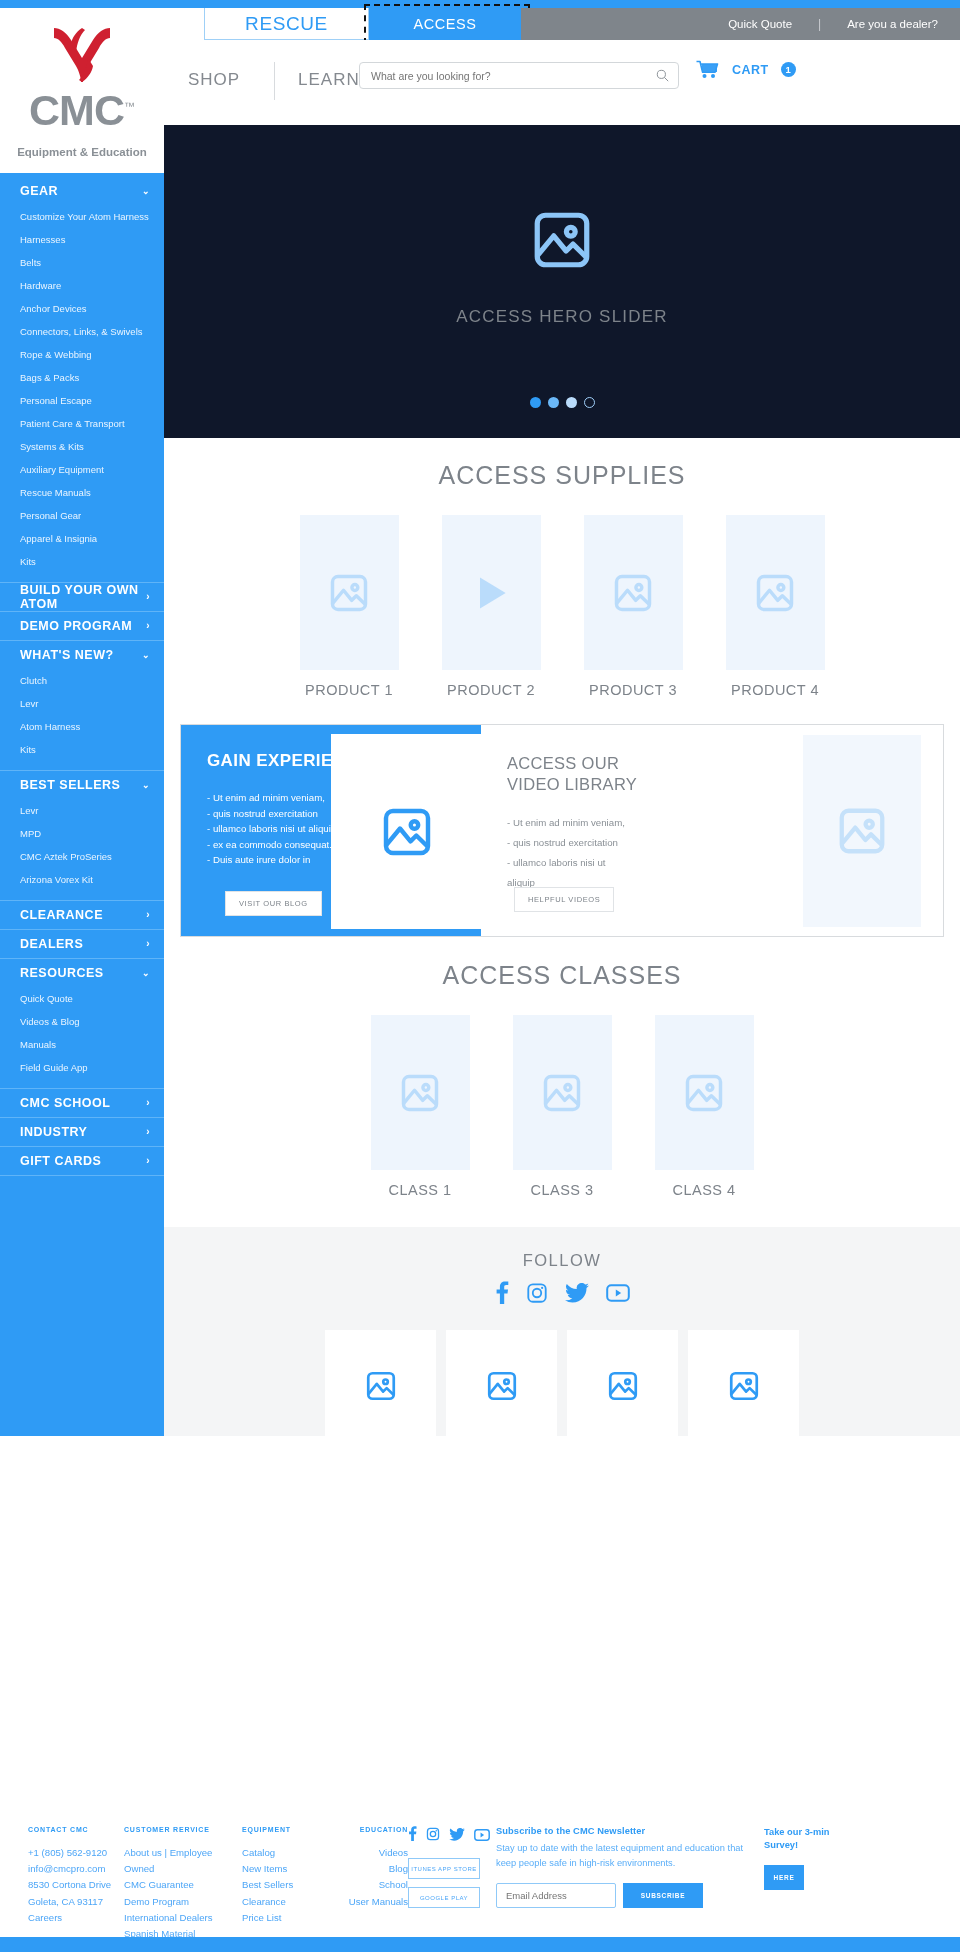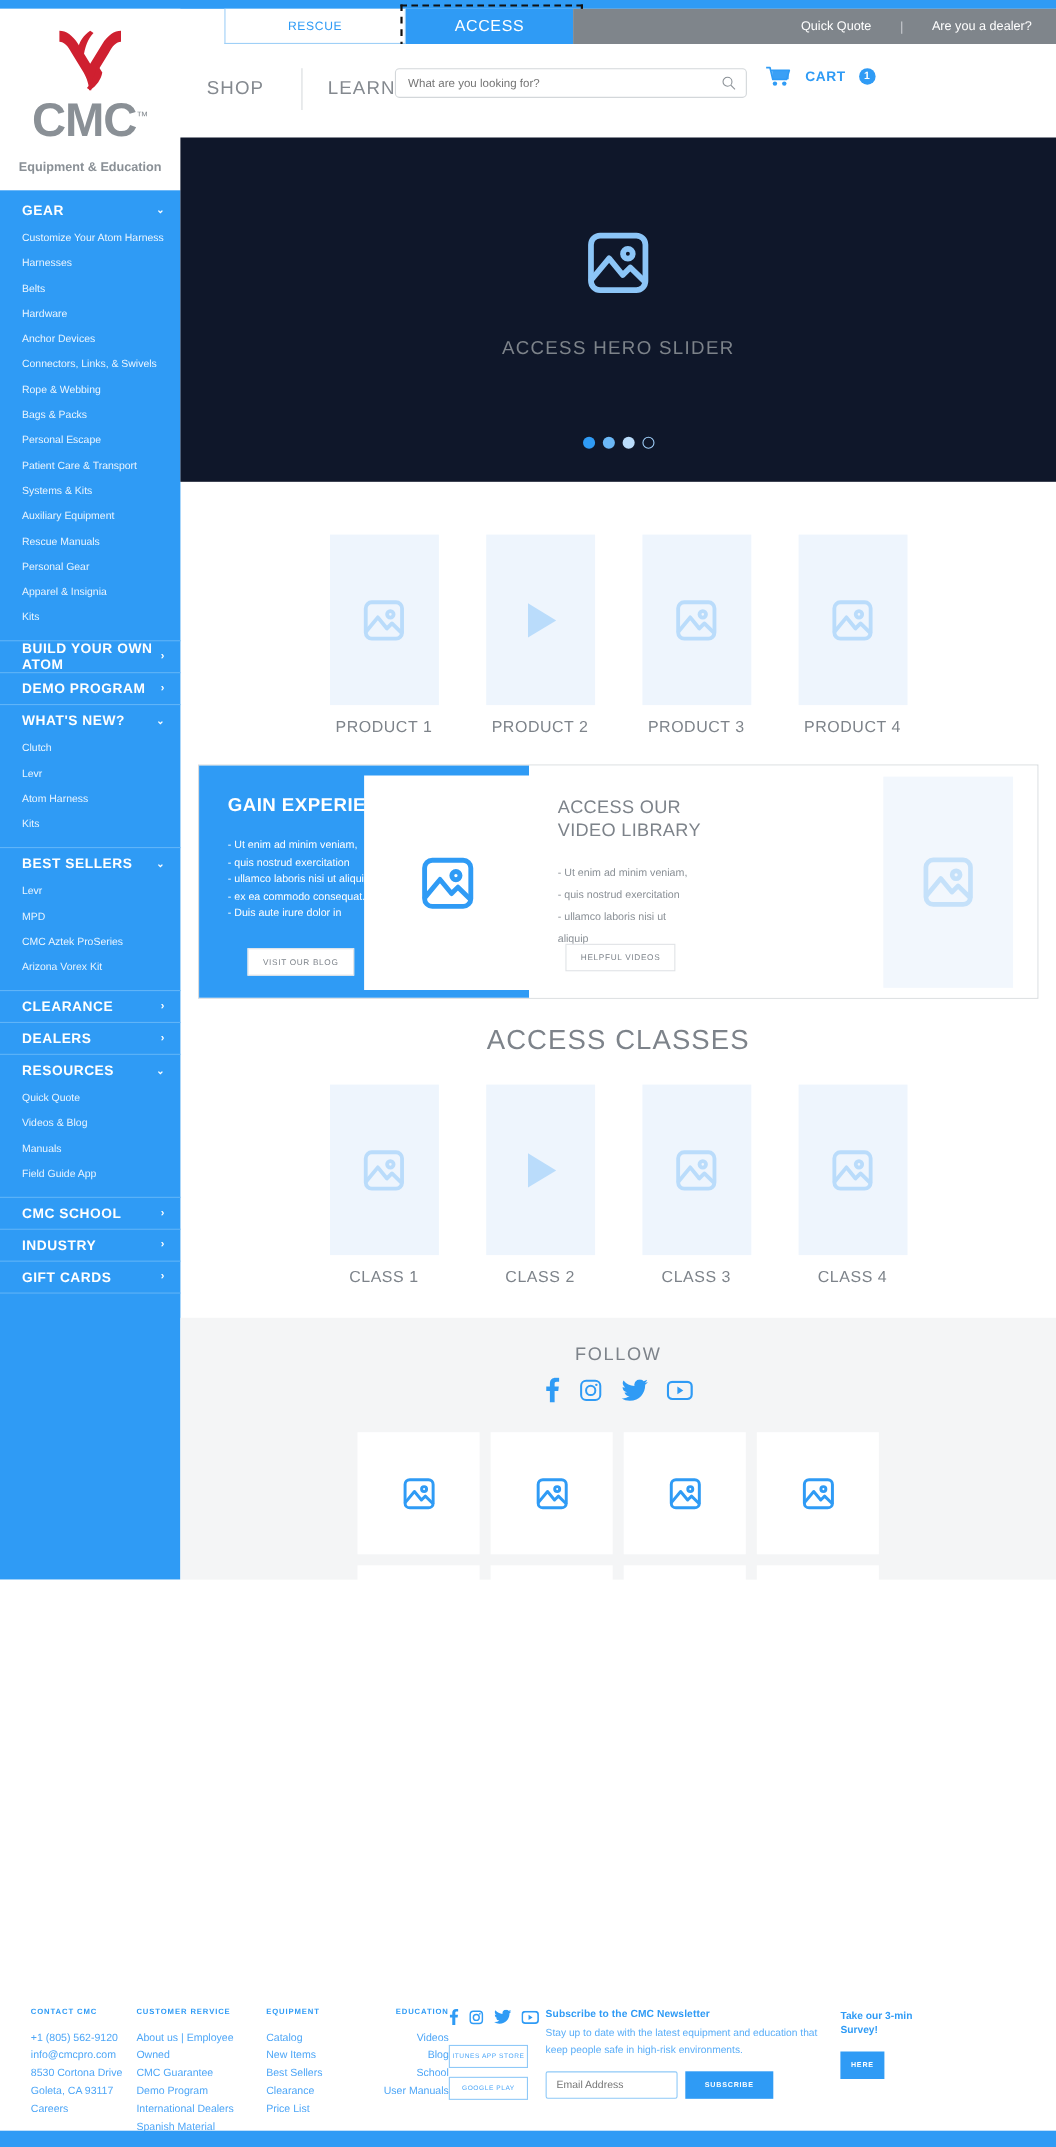--- a/index.html
+++ b/index.html
@@ -14,21 +14,21 @@
 
   
   .topstrip { position:absolute; left:0; top:0; width:960px; height:8px; background:#2f9bf5; }
 
   
   .tabbar { position:absolute; left:0; top:8px; width:960px; height:32px; }
   .tab-rescue {
     position:absolute; left:204px; top:0; width:165px; height:32px;
     background:#ffffff; border:1px solid #9fd0f7; border-top:none;
     display:flex; align-items:center; justify-content:center;
-    color:#2f9bf5; font-size:11px; letter-spacing:.6px;
+    color:#2f9bf5; font-size:19px; letter-spacing:.6px;
   }
   .tab-access {
     position:absolute; left:369px; top:0; width:152px; height:32px;
     background:#2f9bf5;
     display:flex; align-items:center; justify-content:center;
     color:#ffffff; font-size:14.5px; letter-spacing:.6px;
   }
   .tab-focus-ring {
     position:absolute; left:364px; top:-4px; width:166px; height:40px;
     border:2.5px dashed #111; pointer-events:none;
@@ -361,20 +361,21 @@
       <div class="hero-label">ACCESS HERO SLIDER</div>
       <div class="dots">
         <span class="dot d1"></span>
         <span class="dot d2"></span>
         <span class="dot d3"></span>
         <span class="dot d4"></span>
       </div>
     </div>
 
     <div style="padding-top:23px">
+      <div class="sec-title">ACCESS SUPPLIES</div>
       <div class="cardrow" id="supplies-row" style="margin-top:25px">
           <div class="pcard">
             <div class="pthumb">
               <svg width="44" height="44" viewBox="0 0 24 24" fill="none" stroke="#badcfb" stroke-width="1.9" stroke-linecap="round" stroke-linejoin="round">
                 <rect x="3" y="3" width="18" height="18" rx="3"></rect>
                 <circle cx="15.2" cy="9" r="1.6"></circle>
                 <path d="M3.2 17.5 L9 10.5 L13.5 16 L16 13.5 L20.8 18.2"></path>
               </svg>
             </div>
             <div class="pname">PRODUCT 1</div>
@@ -453,28 +454,20 @@
       <div class="cardrow" id="classes-row" style="margin-top:25px">
           <div class="pcard">
             <div class="pthumb">
               <svg width="44" height="44" viewBox="0 0 24 24" fill="none" stroke="#badcfb" stroke-width="1.9" stroke-linecap="round" stroke-linejoin="round">
                 <rect x="3" y="3" width="18" height="18" rx="3"></rect>
                 <circle cx="15.2" cy="9" r="1.6"></circle>
                 <path d="M3.2 17.5 L9 10.5 L13.5 16 L16 13.5 L20.8 18.2"></path>
               </svg>
             </div>
             <div class="pname">CLASS 1</div>
-          </div>
-          <div class="pcard">
-            <div class="pthumb">
-              <svg width="44" height="44" viewBox="0 0 24 24">
-                <path d="M6 3.5 L20 12 L6 20.5 Z" fill="#badcfb"></path>
-              </svg>
-            </div>
-            <div class="pname">CLASS 2</div>
           </div>
           <div class="pcard">
             <div class="pthumb">
               <svg width="44" height="44" viewBox="0 0 24 24" fill="none" stroke="#badcfb" stroke-width="1.9" stroke-linecap="round" stroke-linejoin="round">
                 <rect x="3" y="3" width="18" height="18" rx="3"></rect>
                 <circle cx="15.2" cy="9" r="1.6"></circle>
                 <path d="M3.2 17.5 L9 10.5 L13.5 16 L16 13.5 L20.8 18.2"></path>
               </svg>
             </div>
             <div class="pname">CLASS 3</div>

